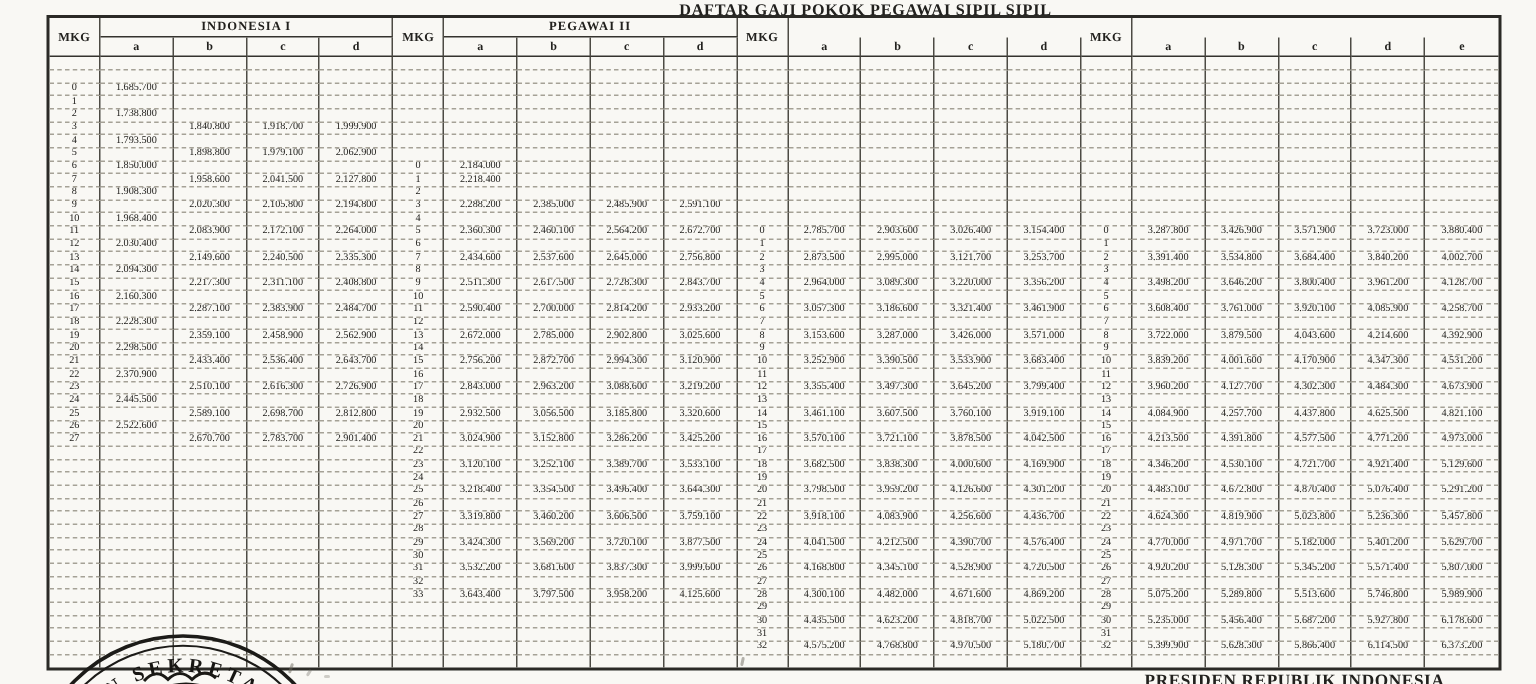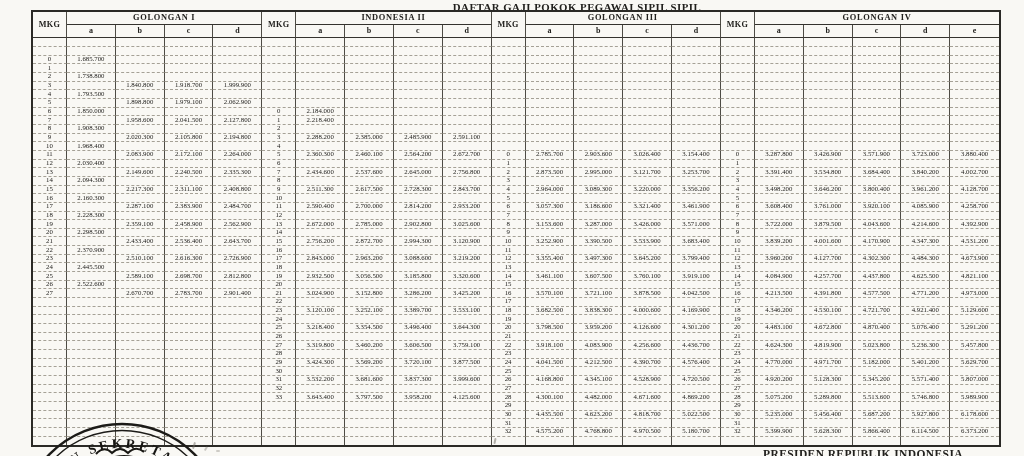--- a/index.html
+++ b/index.html
@@ -54,39 +54,37 @@
   .m3{left:216px;top:450px;width:4px;height:2px;opacity:.3;}
   .m4{left:494px;top:438px;width:2px;height:6px;opacity:.5;transform:rotate(12deg);}
 </style>
 </head>
 <body>
 
 <div class="title">DAFTAR GAJI POKOK PEGAWAI SIPIL SIPIL</div>
 
 <div id="grid">
     <div class="h mh" style="grid-area: 1 / 1 / span 2 / span 1;">MKG</div>
-    <div class="h gh" style="grid-area: 1 / 2 / span 1 / span 4;">GOLONGAN I</div>
+    <div class="h gh" style="grid-area: 1 / 2 / span 1 / span 4;">INDONESIA I</div>
     <div class="h sh" style="grid-area: 2 / 2 / span 1 / span 1;">a</div>
     <div class="h sh" style="grid-area: 2 / 3 / span 1 / span 1;">b</div>
     <div class="h sh" style="grid-area: 2 / 4 / span 1 / span 1;">c</div>
     <div class="h sh" style="grid-area: 2 / 5 / span 1 / span 1;">d</div>
     <div class="h mh" style="grid-area: 1 / 6 / span 2 / span 1;">MKG</div>
-    <div class="h gh" style="grid-area: 1 / 7 / span 1 / span 4;">INDONESIA II</div>
+    <div class="h gh" style="grid-area: 1 / 7 / span 1 / span 4;">PEGAWAI II</div>
     <div class="h sh" style="grid-area: 2 / 7 / span 1 / span 1;">a</div>
     <div class="h sh" style="grid-area: 2 / 8 / span 1 / span 1;">b</div>
     <div class="h sh" style="grid-area: 2 / 9 / span 1 / span 1;">c</div>
     <div class="h sh" style="grid-area: 2 / 10 / span 1 / span 1;">d</div>
     <div class="h mh" style="grid-area: 1 / 11 / span 2 / span 1;">MKG</div>
-    <div class="h gh" style="grid-area: 1 / 12 / span 1 / span 4;">GOLONGAN III</div>
     <div class="h sh" style="grid-area: 2 / 12 / span 1 / span 1;">a</div>
     <div class="h sh" style="grid-area: 2 / 13 / span 1 / span 1;">b</div>
     <div class="h sh" style="grid-area: 2 / 14 / span 1 / span 1;">c</div>
     <div class="h sh" style="grid-area: 2 / 15 / span 1 / span 1;">d</div>
     <div class="h mh" style="grid-area: 1 / 16 / span 2 / span 1;">MKG</div>
-    <div class="h gh lastcol" style="grid-area: 1 / 17 / span 1 / span 5;">GOLONGAN IV</div>
     <div class="h sh" style="grid-area: 2 / 17 / span 1 / span 1;">a</div>
     <div class="h sh" style="grid-area: 2 / 18 / span 1 / span 1;">b</div>
     <div class="h sh" style="grid-area: 2 / 19 / span 1 / span 1;">c</div>
     <div class="h sh" style="grid-area: 2 / 20 / span 1 / span 1;">d</div>
     <div class="h sh lastcol" style="grid-area: 2 / 21 / span 1 / span 1;">e</div>
     <div class="cell mc" style="grid-area: 3 / 1 / span 1 / span 1;"></div>
     <div class="cell vc" style="grid-area: 3 / 2 / span 1 / span 1;"></div>
     <div class="cell vc" style="grid-area: 3 / 3 / span 1 / span 1;"></div>
     <div class="cell vc" style="grid-area: 3 / 4 / span 1 / span 1;"></div>
     <div class="cell vc" style="grid-area: 3 / 5 / span 1 / span 1;"></div>

